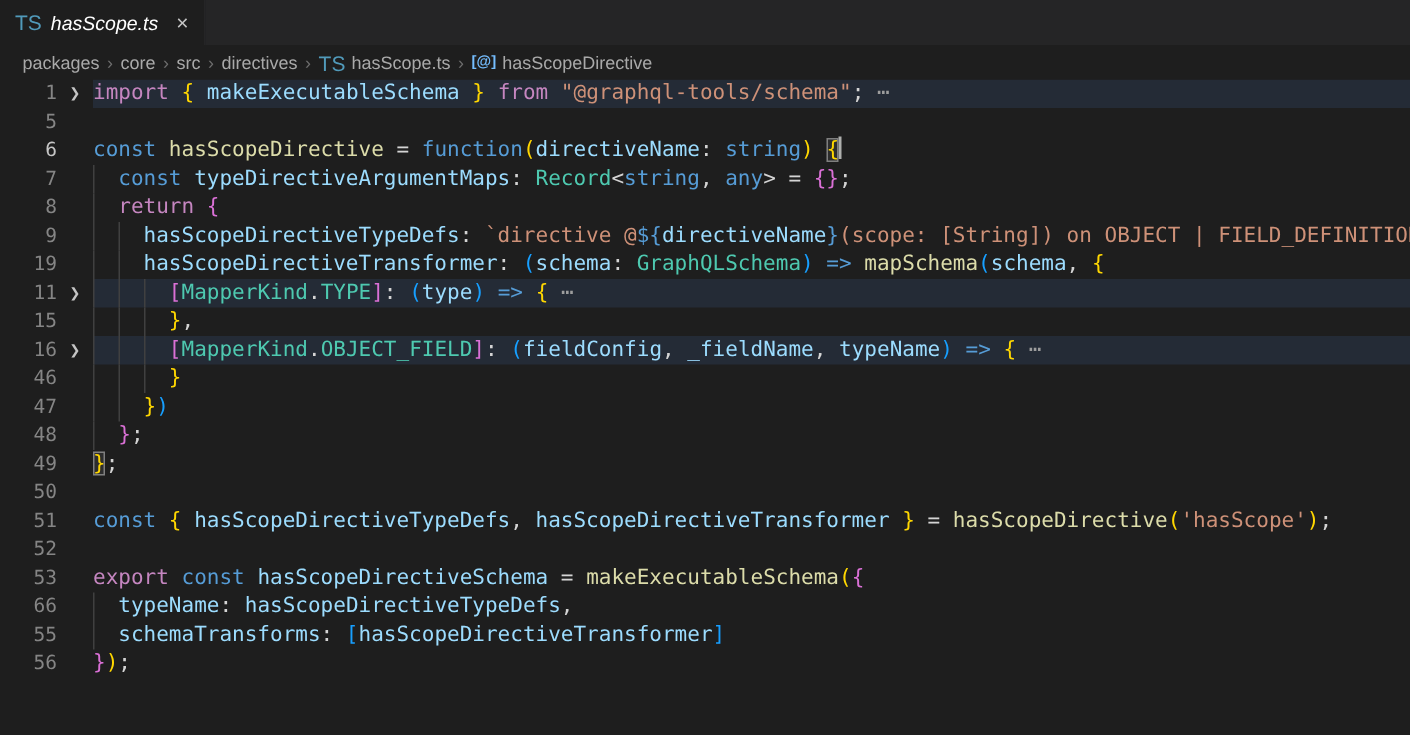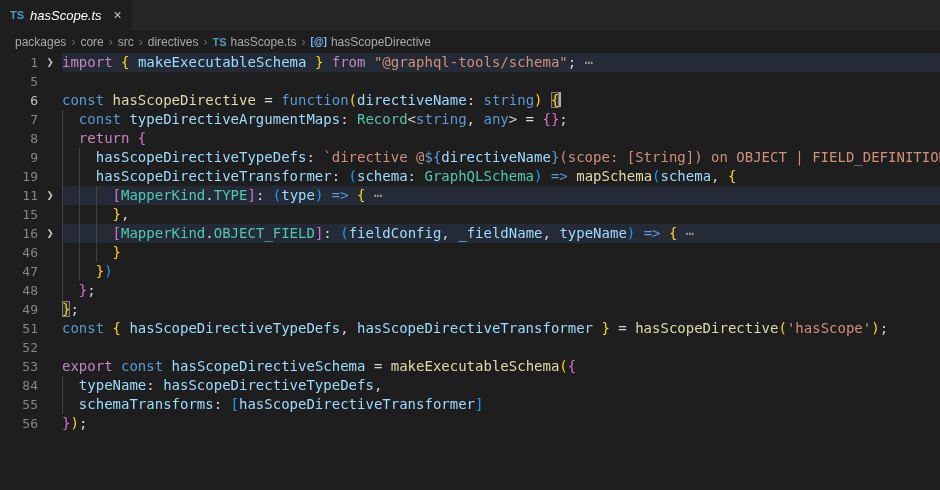--- a/index.html
+++ b/index.html
@@ -4,21 +4,21 @@
 <style>
   html,body{margin:0;padding:0}
   body{width:940px;height:490px;background:#1e1e1e;overflow:hidden;
        font-family:"Liberation Sans",sans-serif;-webkit-font-smoothing:antialiased}
   .window{width:940px;height:490px;display:flex;flex-direction:column}
 
   
   .tabbar{height:30px;background:#252526;display:flex;align-items:stretch;flex:none}
   .tab{background:#1e1e1e;display:flex;align-items:center;padding:0 10px;gap:6px;
        border-right:1px solid #252526;cursor:pointer}
-  .ts-icon{color:#519aba;font-weight:bold;font-size:11px;flex:none}
+  .ts-icon{color:#519aba;font-weight:normal;font-size:14px;flex:none}
   .tab-title{color:#ffffff;font-style:italic;font-size:13px;white-space:nowrap}
   .close{color:#c5c5c5;font-size:14px;margin-left:6px;line-height:1;cursor:pointer}
 
   
   .breadcrumbs{height:23px;display:flex;align-items:center;padding-left:15px;gap:5px;
                font-size:12px;color:#a9a9a9;background:#1e1e1e;flex:none}
   .bc-item{display:flex;align-items:center;gap:4px;cursor:pointer;white-space:nowrap}
   .bc-sep{color:#6e6e6e;font-size:12px}
   .sym-icon{color:#75beff;font-size:10px;font-weight:bold}
 
@@ -221,20 +221,29 @@
         <div class="gutter">
           <span class="ln">49</span>
           <span class="fold"></span>
         </div>
         <div class="codearea">
           <span class="codetext"><span class="boxed" style="color: rgb(255, 215, 0);">}</span><span style="color: rgb(212, 212, 212);">;</span></span>
         </div>
       </div>
       <div class="row">
         <div class="gutter">
+          <span class="ln">50</span>
+          <span class="fold"></span>
+        </div>
+        <div class="codearea">
+          <span class="codetext"></span>
+        </div>
+      </div>
+      <div class="row">
+        <div class="gutter">
           <span class="ln">51</span>
           <span class="fold"></span>
         </div>
         <div class="codearea">
           <span class="codetext"><span style="color: rgb(86, 156, 214);">const </span><span style="color: rgb(255, 215, 0);">{ </span><span style="color: rgb(156, 220, 254);">hasScopeDirectiveTypeDefs</span><span style="color: rgb(212, 212, 212);">, </span><span style="color: rgb(156, 220, 254);">hasScopeDirectiveTransformer</span><span style="color: rgb(255, 215, 0);"> }</span><span style="color: rgb(212, 212, 212);"> = </span><span style="color: rgb(220, 220, 170);">hasScopeDirective</span><span style="color: rgb(255, 215, 0);">(</span><span style="color: rgb(206, 145, 120);">'hasScope'</span><span style="color: rgb(255, 215, 0);">)</span><span style="color: rgb(212, 212, 212);">;</span></span>
         </div>
       </div>
       <div class="row">
         <div class="gutter">
           <span class="ln">52</span>
@@ -248,21 +257,21 @@
         <div class="gutter">
           <span class="ln">53</span>
           <span class="fold"></span>
         </div>
         <div class="codearea">
           <span class="codetext"><span style="color: rgb(197, 134, 192);">export </span><span style="color: rgb(86, 156, 214);">const </span><span style="color: rgb(156, 220, 254);">hasScopeDirectiveSchema</span><span style="color: rgb(212, 212, 212);"> = </span><span style="color: rgb(220, 220, 170);">makeExecutableSchema</span><span style="color: rgb(255, 215, 0);">(</span><span style="color: rgb(218, 112, 214);">{</span></span>
         </div>
       </div>
       <div class="row">
         <div class="gutter">
-          <span class="ln">84</span>
+          <span class="ln">66</span>
           <span class="fold"></span>
         </div>
         <div class="codearea">
           <span class="guide" style="left: 0ch;"></span>
           <span class="codetext"><span style="color: rgb(156, 220, 254);">  typeName</span><span style="color: rgb(212, 212, 212);">: </span><span style="color: rgb(156, 220, 254);">hasScopeDirectiveTypeDefs</span><span style="color: rgb(212, 212, 212);">,</span></span>
         </div>
       </div>
       <div class="row">
         <div class="gutter">
           <span class="ln">55</span>

